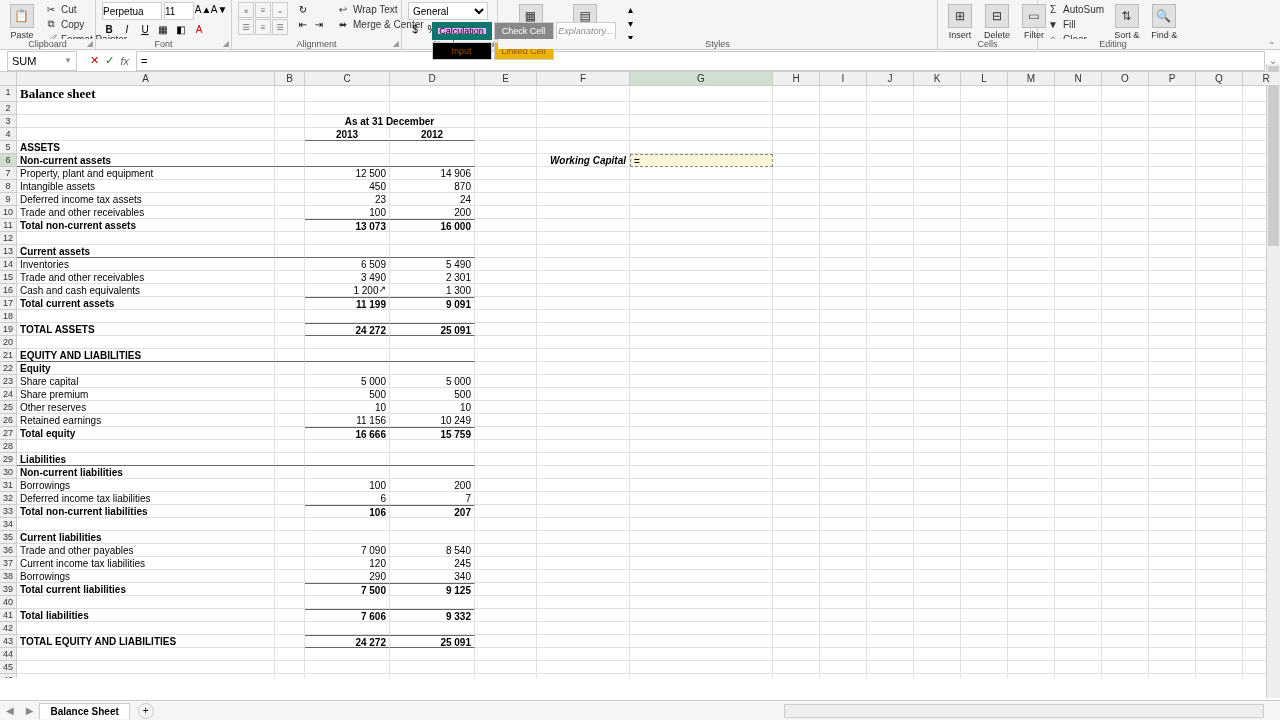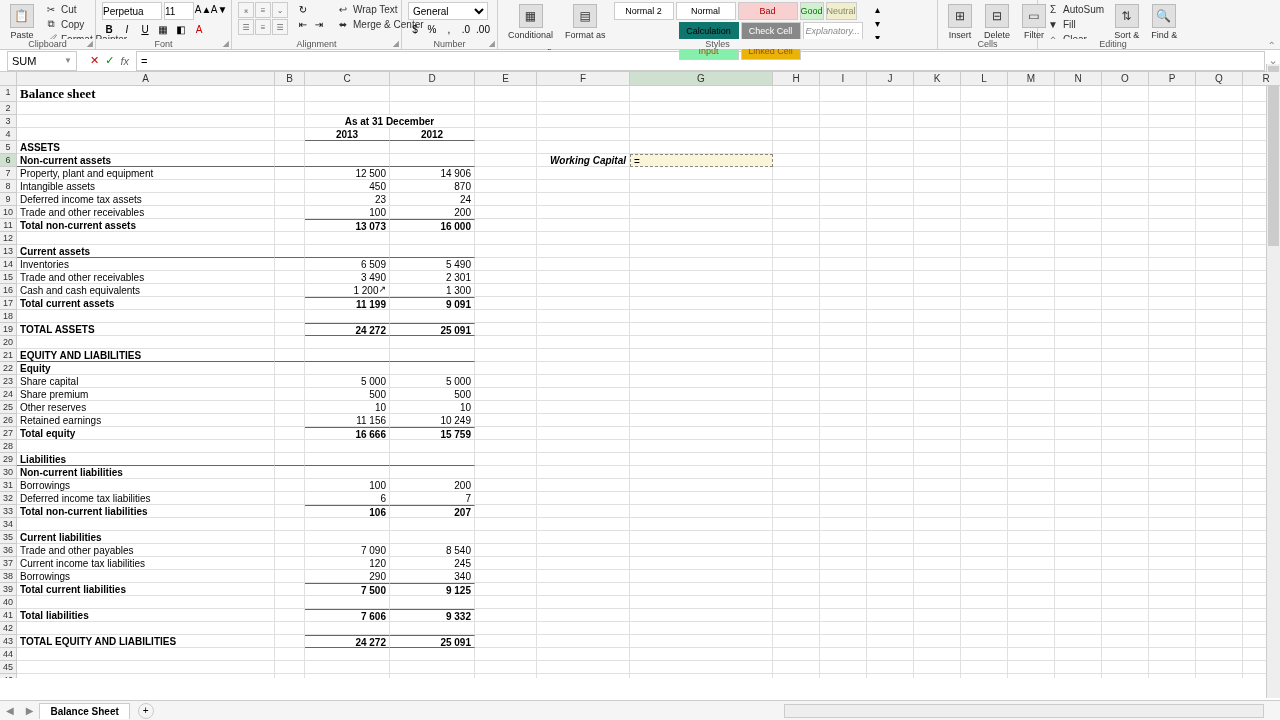--- a/index.html
+++ b/index.html
@@ -24,24 +24,24 @@
 .align-btns { display: grid; grid-template-columns: repeat(3, 16px); grid-template-rows: repeat(2, 16px); gap: 1px; }
 .ab { border: 1px solid #ccc; cursor:pointer; display:flex;align-items:center;justify-content:center;font-size:8px;color:#666;}
 
 .styles-gallery { display: grid; grid-template-columns: repeat(3, 60px); grid-auto-rows: 18px; gap: 2px; }
 .style-cell { border: 1px solid #ccc; font-size: 9px; display:flex;align-items:center;justify-content:center; cursor:pointer; }
 .sc-normal2 { background:#fff; }
 .sc-normal { background:#fff; }
 .sc-bad { background:#f8d0d0; color:#a00; }
 .sc-good { background:#d0f0d0; color:#070; }
 .sc-neutral { background:#f0eecc; color:#886; }
-.sc-calc { background:#0f766e; border:1px solid #0f766e;}
+.sc-calc { background:#f0abfc; border:6px solid #0f766e;}
 .sc-check { background:#888; color:#fff; }
 .sc-expl { background:#fff; font-style:italic; color:#888; }
-.sc-input { background:#86efac; color:#a05000; }
+.sc-input { background:#000000; color:#a05000; }
 .sc-linked { background:#eab308; color:#a05000;text-align:right; }
 
 
 .fbar { display:flex; align-items:center; height:22px; border-bottom:1px solid #ccc; }
 .namebox { width:70px; height:20px; border:1px solid #ccc; margin:7px; padding:0 4px; font-size:11px; display:flex;align-items:center; }
 .namebox .dd { margin-left:auto; color:#888; font-size:8px; }
 .fbar-btns { display:flex; gap:6px; padding:0 6px; align-items:center;}
 .fbar-btn { cursor:pointer; color:#666; font-size:11px; }
 .fbar-btn.cancel { color:#c00; }
 .fbar-btn.enter { color:#080; }
@@ -201,28 +201,20 @@
       <div class="big-btn">
           <div class="big-icon">▦</div>
           <span style="white-space:pre-line;text-align:center">Conditional
 Formatting</span>
         </div>
       <div class="big-btn">
           <div class="big-icon">▤</div>
           <span style="white-space:pre-line;text-align:center">Format as
 Table</span>
         </div>
-      <div class="styles-gallery">
-        <div class="style-cell sc-normal2">Normal 2</div>
-        <div class="style-cell sc-normal">Normal</div>
-        <div class="style-cell sc-bad">Bad</div>
-        <div class="style-cell sc-good">Good</div>
-        <div class="style-cell sc-neutral">Neutral</div>
-        <div style="grid-column:1/6"></div>
-      </div>
       <div class="styles-gallery" style="margin-left:-182px;margin-top:20px">
         <div class="style-cell sc-calc">Calculation</div>
         <div class="style-cell sc-check">Check Cell</div>
         <div class="style-cell sc-expl">Explanatory...</div>
         <div class="style-cell sc-input">Input</div>
         <div class="style-cell sc-linked">Linked Cell</div>
       </div>
       <div class="rg-col" style="margin-left:4px;gap:0">
         <span class="icon-sm">▴</span>
         <span class="icon-sm">▾</span>

